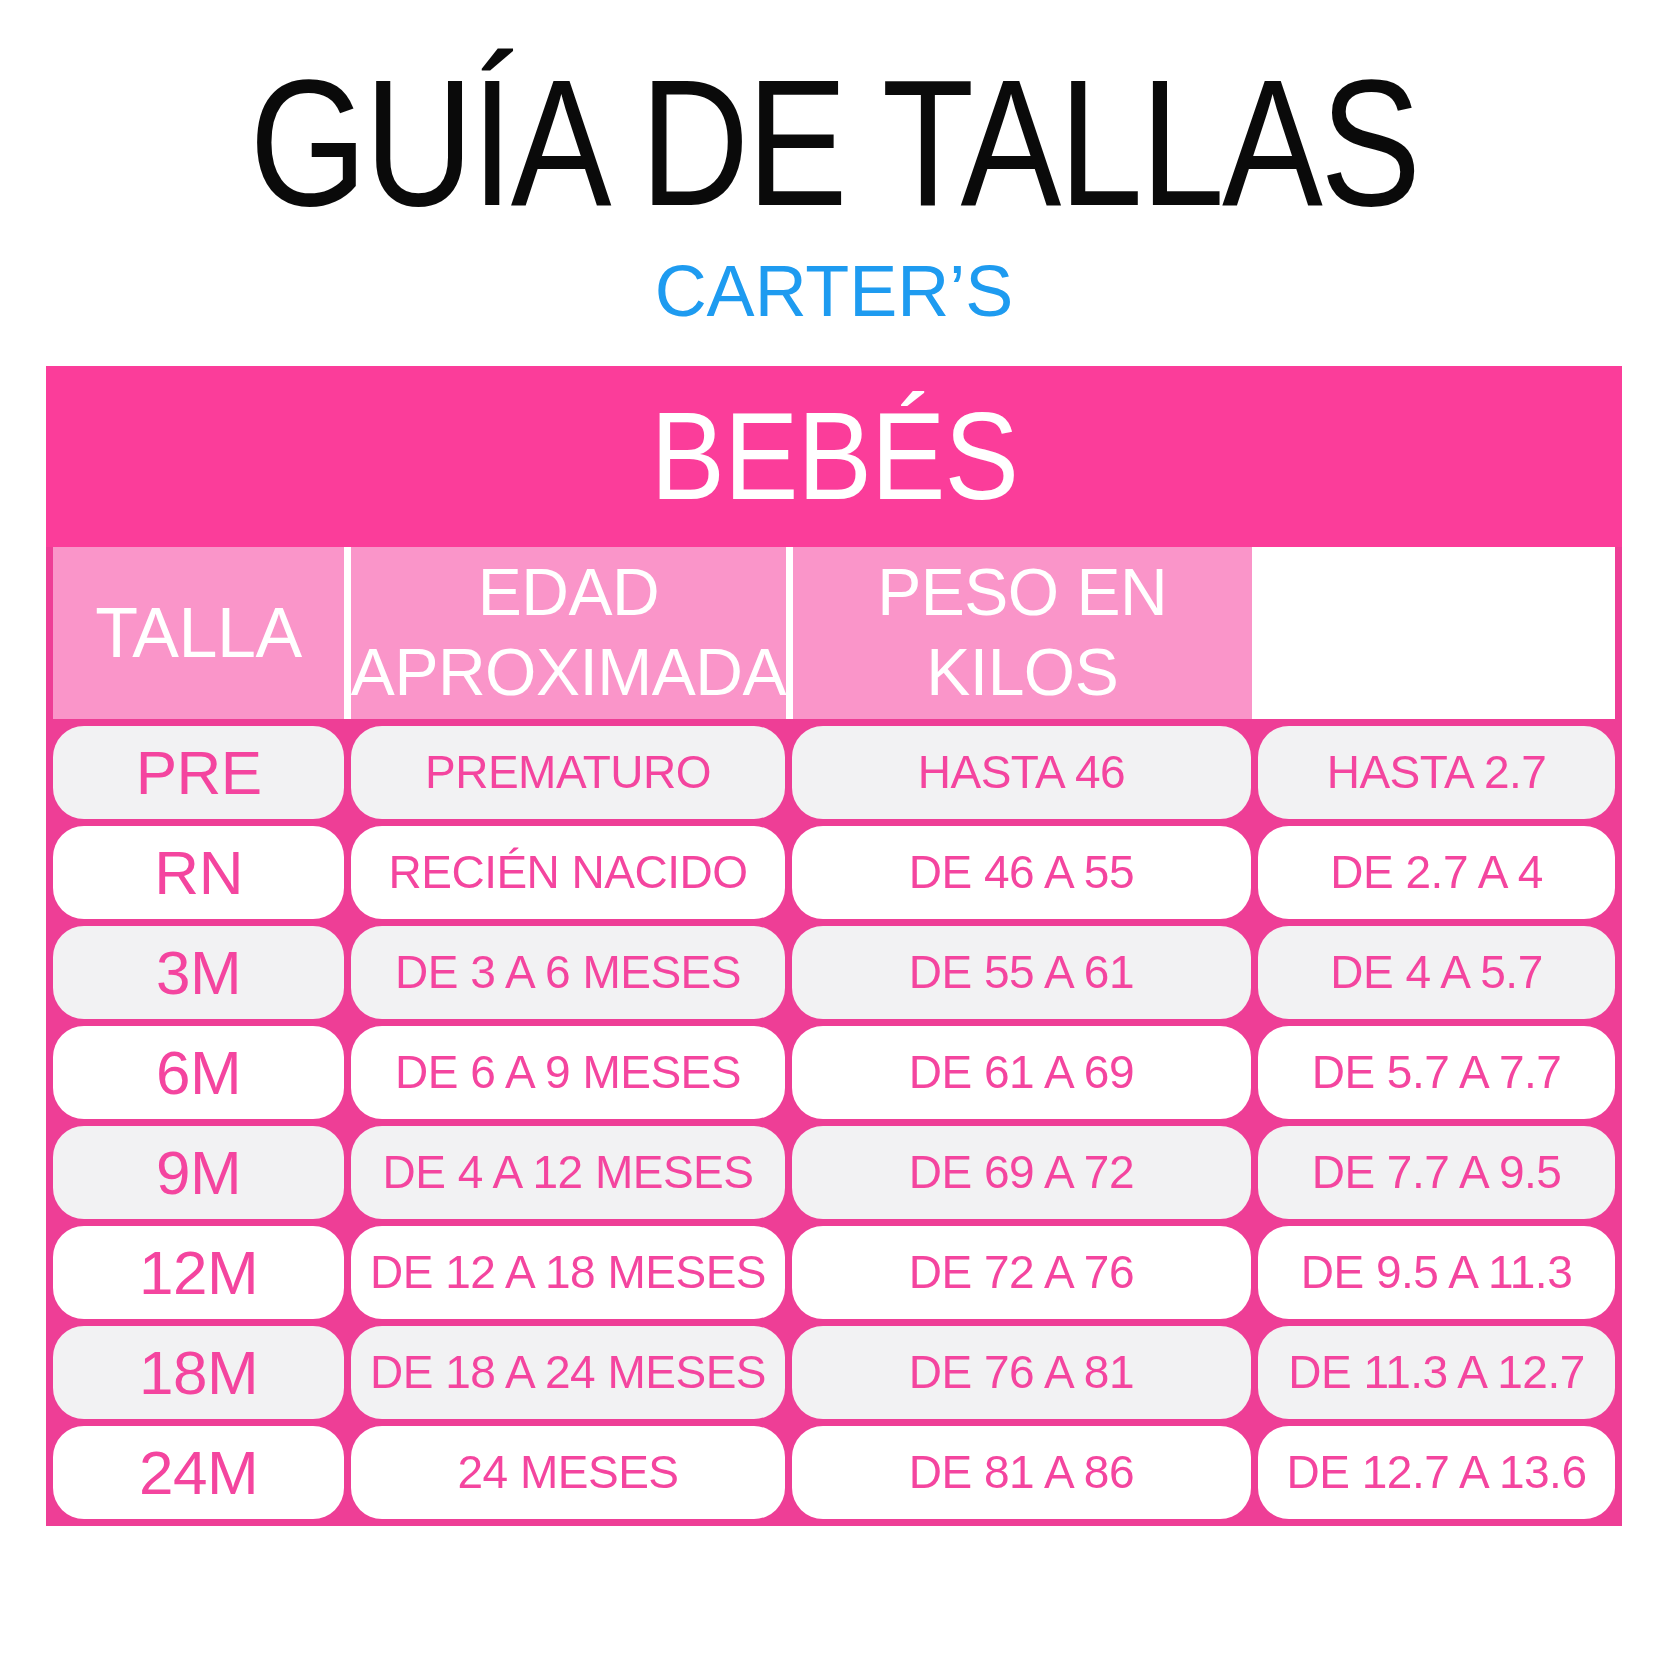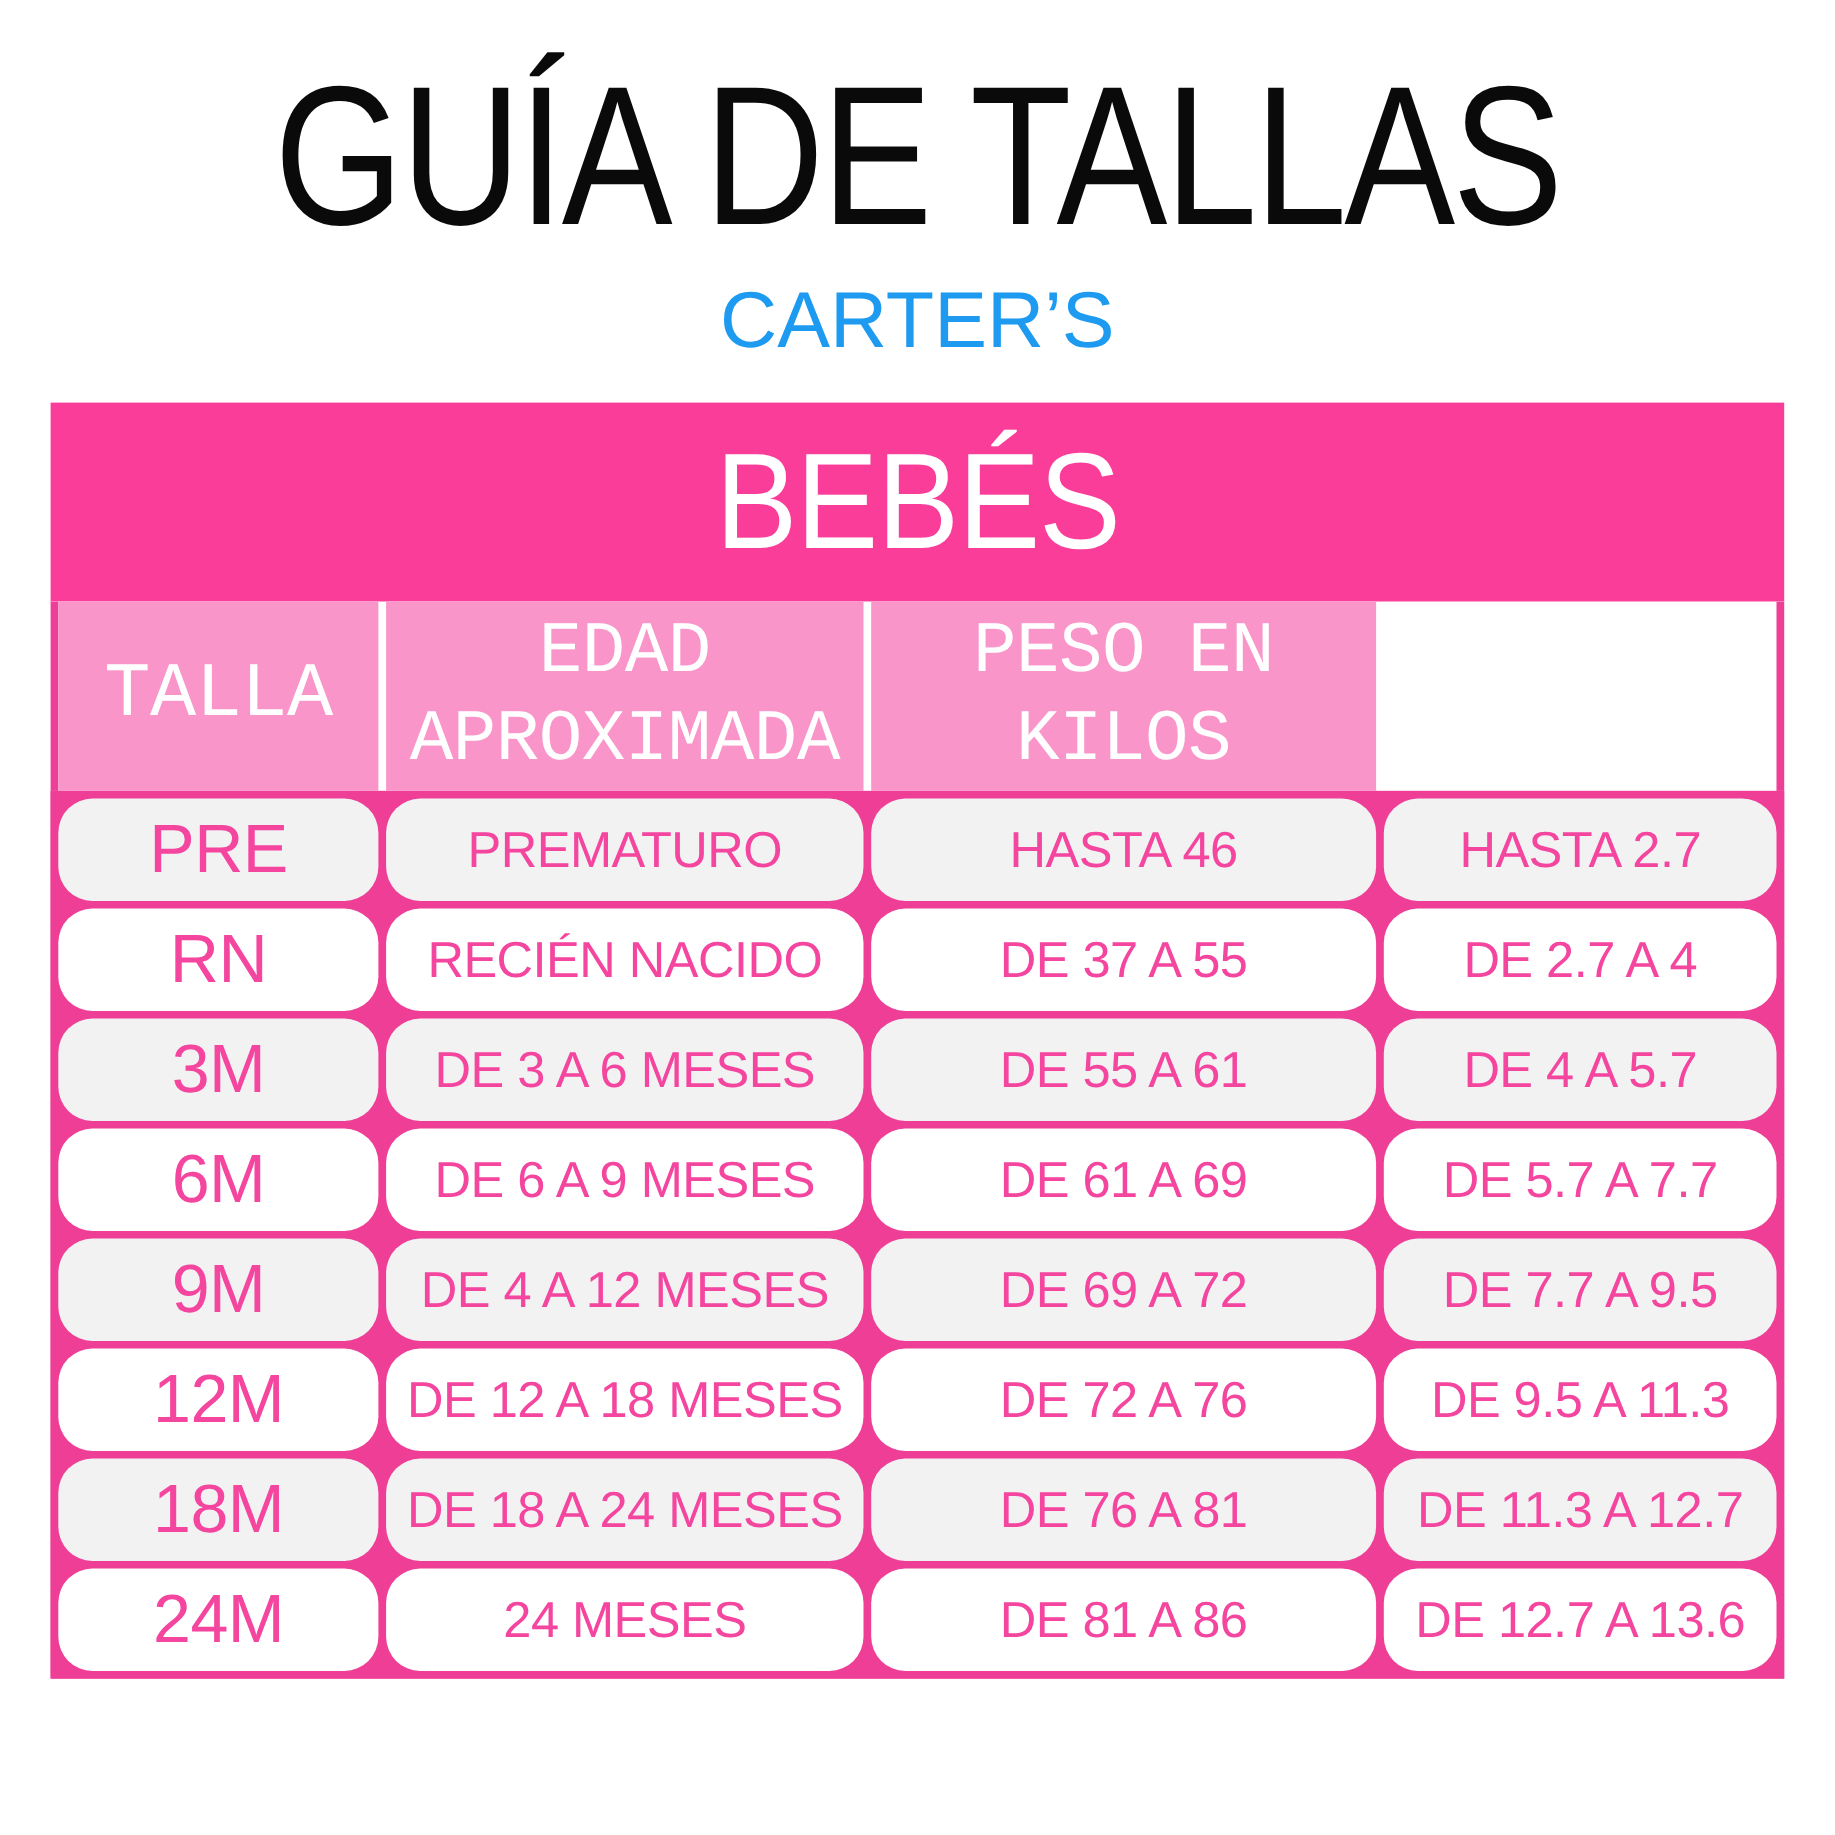--- a/index.html
+++ b/index.html
@@ -54,21 +54,20 @@
     letter-spacing:-1px;
   }
   .head{
     display:grid;
     grid-template-columns:293fr 436fr 462fr 359fr;
     column-gap:7px;
     height:172px;
     background:#ffffff;
     border-left:7px solid var(--border);
     border-right:7px solid var(--border);
-    font-family:Liberation Mono, monospace;
   }
   .head-cell{
     background:var(--header);
     color:#ffffff;
     display:flex;align-items:center;justify-content:center;
     text-align:center;
     font-size:66px;
     line-height:1.2;
     white-space:pre-line;
     letter-spacing:-0.5px;
@@ -123,21 +122,21 @@
       <div class="row">
         <div class="cell size">PRE</div>
         <div class="cell">PREMATURO</div>
         <div class="cell">HASTA 46</div>
         <div class="cell">HASTA 2.7</div>
       </div>
 
       <div class="row">
         <div class="cell size">RN</div>
         <div class="cell">RECIÉN NACIDO</div>
-        <div class="cell">DE 37 A 55</div>
+        <div class="cell">DE 46 A 55</div>
         <div class="cell">DE 2.7 A 4</div>
       </div>
 
       <div class="row">
         <div class="cell size">3M</div>
         <div class="cell">DE 3 A 6 MESES</div>
         <div class="cell">DE 55 A 61</div>
         <div class="cell">DE 4 A 5.7</div>
       </div>
 

